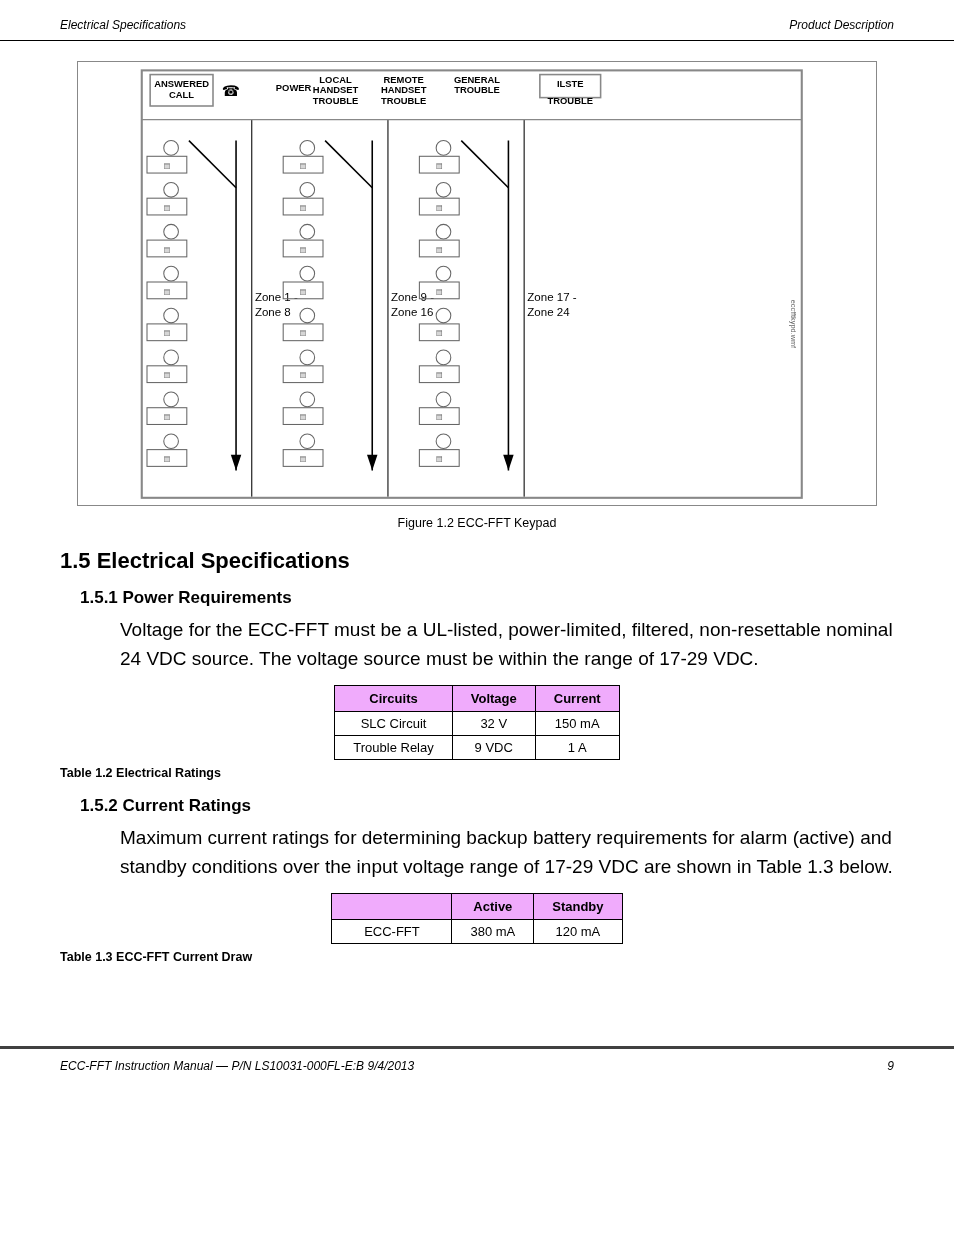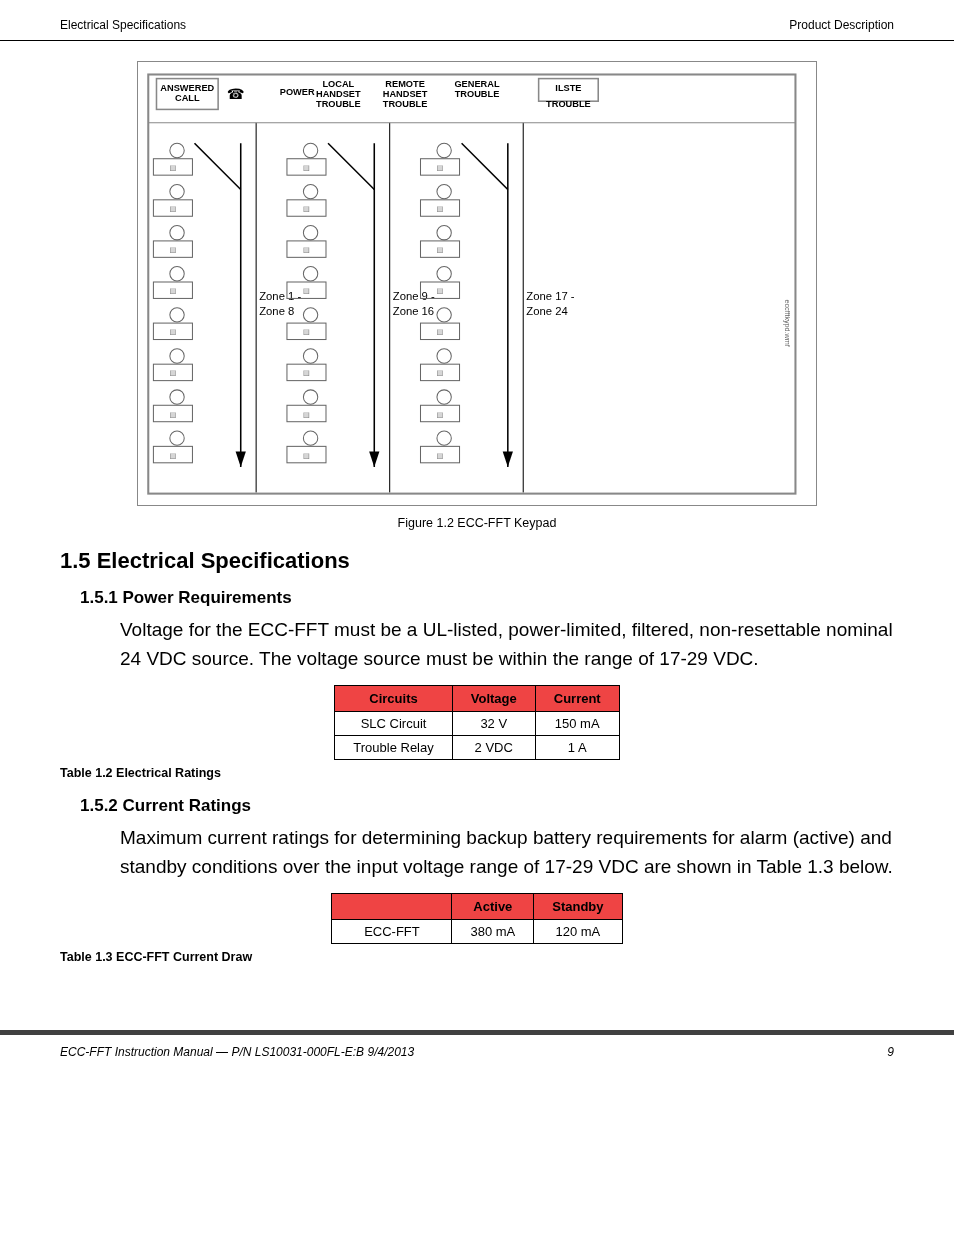--- a/index.html
+++ b/index.html
@@ -12,33 +12,34 @@
       min-height: 1235px;
       padding: 0;
     }
 
     
     .page-header {
       display: flex;
       justify-content: space-between;
       padding: 18px 60px 8px 60px;
       border-bottom: 1px solid #000;
+      font-style: italic;
       font-size: 12px;
     }
 
     
     .page-content {
       padding: 20px 60px 20px 60px;
     }
 
     
     .figure-container {
       border: 1px solid #888;
       margin: 0 auto 10px auto;
-      width: 680px;
+      width: 800px;
       background: #fff;
     }
 
     .figure-caption {
       text-align: center;
       font-weight: normal;
       font-size: 12.5px;
       margin-bottom: 18px;
       margin-top: 4px;
     }
@@ -71,45 +72,45 @@
       border-collapse: collapse;
       margin: 12px auto 6px auto;
       font-size: 13px;
     }
 
     .spec-table th {
       border: 1px solid #000;
       padding: 5px 18px;
       font-weight: bold;
       text-align: center;
-      background: #ef4444;
+      background: #f0abfc;
     }
 
     .spec-table td {
       border: 1px solid #000;
       padding: 4px 18px;
       text-align: center;
     }
 
     .table-caption {
       font-weight: bold;
       font-size: 12.5px;
       margin-bottom: 16px;
       margin-top: 4px;
     }
 
     
     .page-footer {
       display: flex;
       justify-content: space-between;
       padding: 10px 60px 10px 60px;
-      border-top: 5px solid #404040;
+      border-top: 3px solid #404040;
       font-style: italic;
       font-size: 12px;
-      margin-top: 30px;
+      margin-top: 46px;
     }
 
     
     .diagram-svg {
       width: 100%;
       height: 440px;
     }
 
     
     .zone-label {
@@ -306,21 +307,21 @@
       </tr>
     </thead>
     <tbody>
       <tr>
         <td>SLC Circuit</td>
         <td>32 V</td>
         <td>150 mA</td>
       </tr>
       <tr>
         <td>Trouble Relay</td>
-        <td>2 VDC</td>
+        <td>9 VDC</td>
         <td>1 A</td>
       </tr>
     </tbody>
   </table>
   <div class="table-caption">Table 1.2  Electrical Ratings</div>
 
   <h3 class="section-h2">1.5.2  Current Ratings</h3>
   <p class="section-body">Maximum current ratings for determining backup battery requirements for alarm (active) and standby conditions over the input voltage range of 17-29 VDC are shown in Table 1.3 below.</p>
 
   <table class="spec-table">

